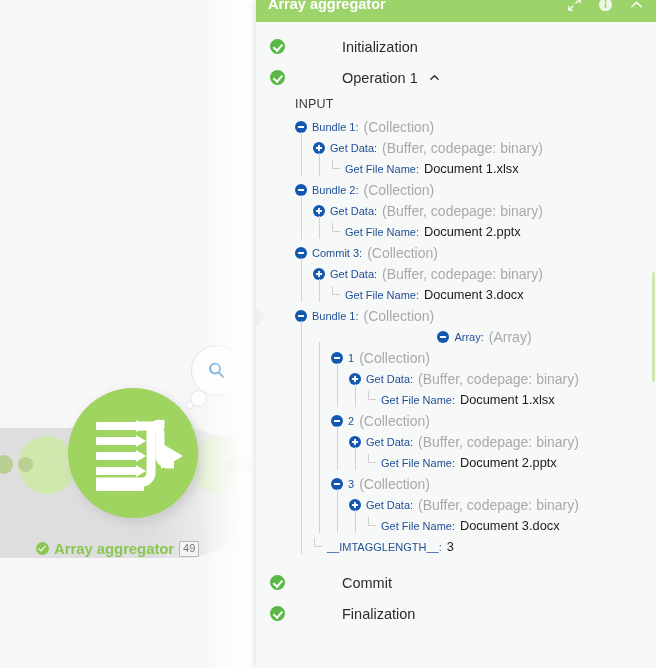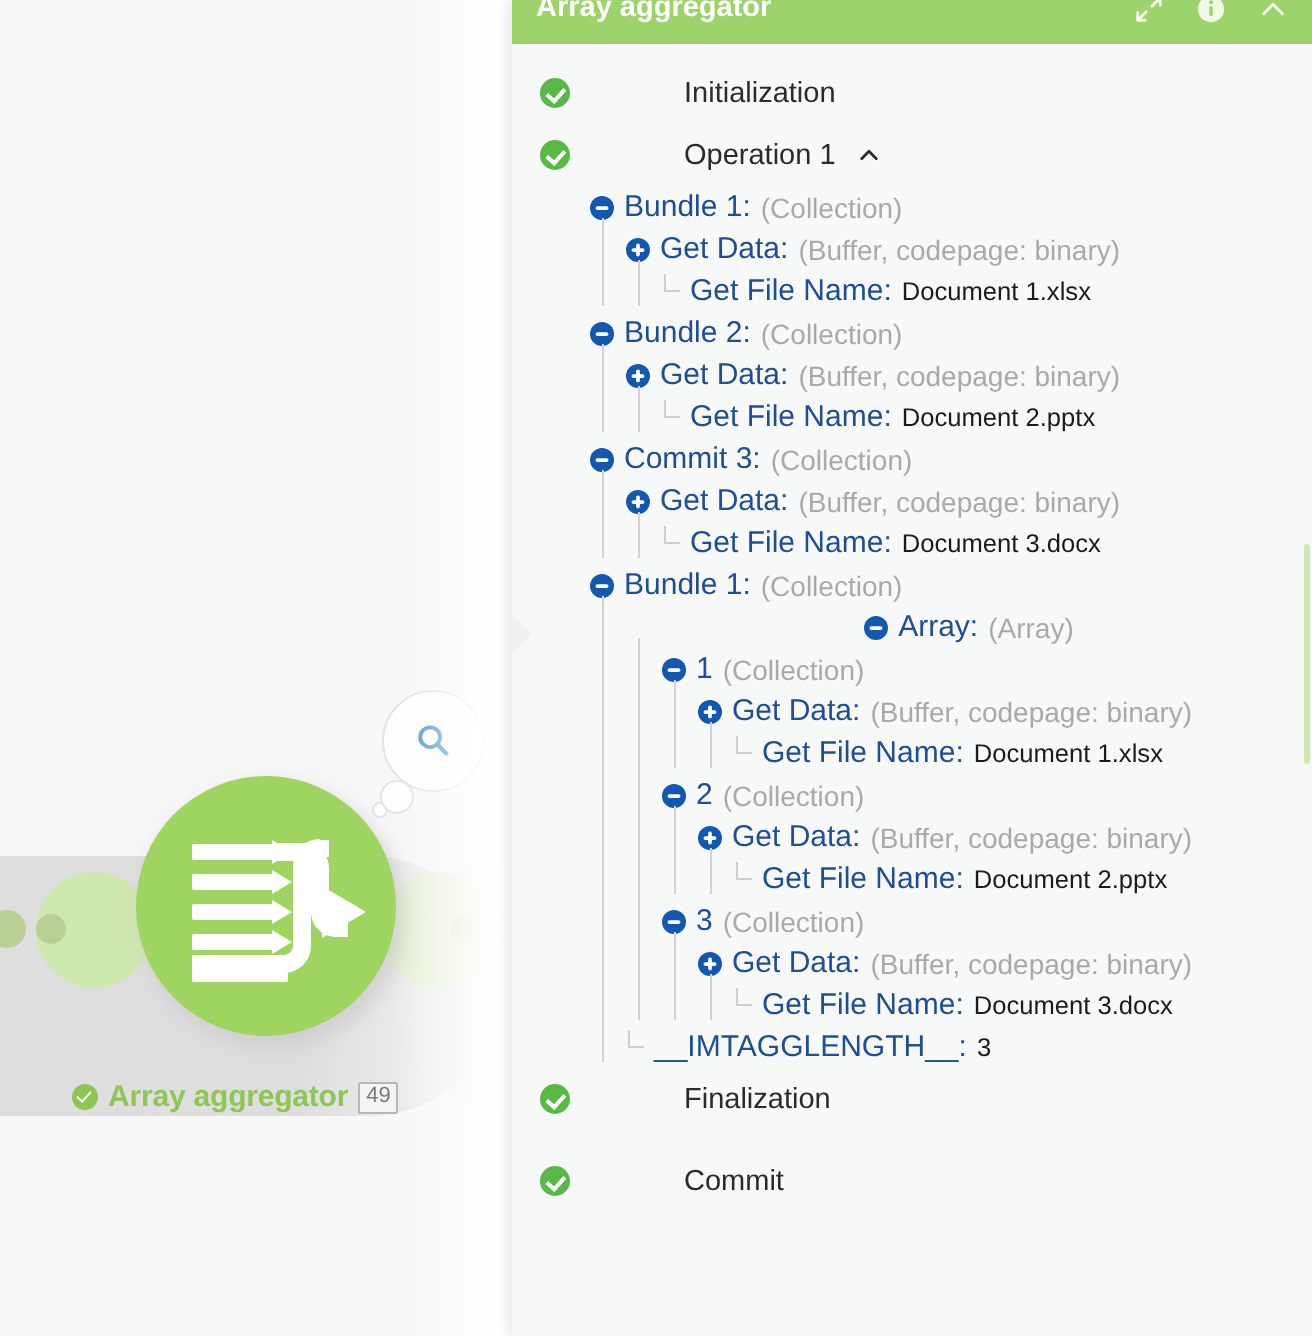--- a/index.html
+++ b/index.html
@@ -244,21 +244,21 @@
   
   .tree { padding: 0 0 0 0; }
   .trow {
     position: relative;
     height: 21px;
     display: flex; align-items: center;
     white-space: nowrap;
     font-size: 12.5px;
   }
   .ticon { width: 12px; height: 12px; flex: 0 0 auto; margin-right: 5px; }
-  .tkey { color: #1f4e96; font-size: 15px; }
+  .tkey { color: #1f4e96; font-size: 11px; }
   .ttype { color: #a9a9a9; font-size: 14px; margin-left: 5px; }
   .tval { color: #1b1b1b; font-size: 12.8px; margin-left: 5px; }
   .elbow { width: 11px; height: 12px; flex: 0 0 auto; margin-right: 3px; position: relative; top: -3px; }
   .vguide {
     position: absolute;
     width: 1px;
     background: #d2d2d2;
   }
 
   
@@ -353,20 +353,21 @@
       </div>
 
       <div class="section-row">
         <span class="check-lg"></span>
         <span class="section-title">Operation 1</span>
         <svg class="chev-up" viewBox="0 0 12 12">
           <path d="M2 8 L6 4 L10 8" fill="none" stroke="#2b2b2b" stroke-width="1.5" stroke-linecap="round" stroke-linejoin="round"></path>
         </svg>
       </div>
 
+      <div class="sub-label">INPUT</div>
       <div class="tree" id="input-tree" style="position: relative;">
           <div class="trow" style="padding-left:39px;">
             <svg class="ticon" viewBox="0 0 12 12">
               <circle cx="6" cy="6" r="6" fill="#1257b0"></circle>
               <rect x="2.8" y="5.1" width="6.4" height="1.9" rx=".9" fill="#ffffff"></rect>
             </svg>
             <span class="tkey">Bundle 1:</span>
             <span class="ttype">(Collection)</span>
           </div>
           <div class="trow" style="padding-left:57px;">
@@ -540,26 +541,26 @@
           <div class="vguide" style="left: 45px; top: 16px; height: 233px;"></div>
           <div class="vguide" style="left: 63px; top: 37px; height: 191px;"></div>
           <div class="vguide" style="left: 81px; top: 58px; height: 44px;"></div>
           <div class="vguide" style="left: 99px; top: 79px; height: 23px;"></div>
           <div class="vguide" style="left: 81px; top: 121px; height: 44px;"></div>
           <div class="vguide" style="left: 99px; top: 142px; height: 23px;"></div>
           <div class="vguide" style="left: 81px; top: 184px; height: 44px;"></div>
           <div class="vguide" style="left: 99px; top: 205px; height: 23px;"></div>
         </div>
 
+      <div class="section-row" style="margin-top:10px;">
+        <span class="check-lg"></span>
+        <span class="section-title">Commit</span>
+      </div>
+
       <div class="section-row">
         <span class="check-lg"></span>
         <span class="section-title">Finalization</span>
       </div>
 
-      <div class="section-row" style="margin-top:10px;">
-        <span class="check-lg"></span>
-        <span class="section-title">Commit</span>
-      </div>
-
       <div class="scroll-hint" style="top:250px; height:110px;"></div>
     </div>
   </div>
 </div>
 
 </body></html>

